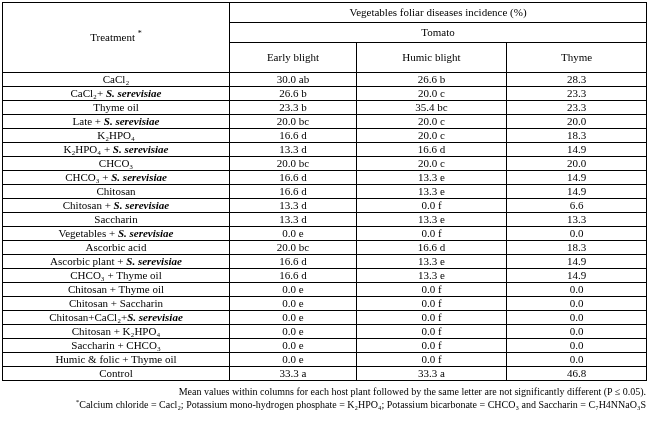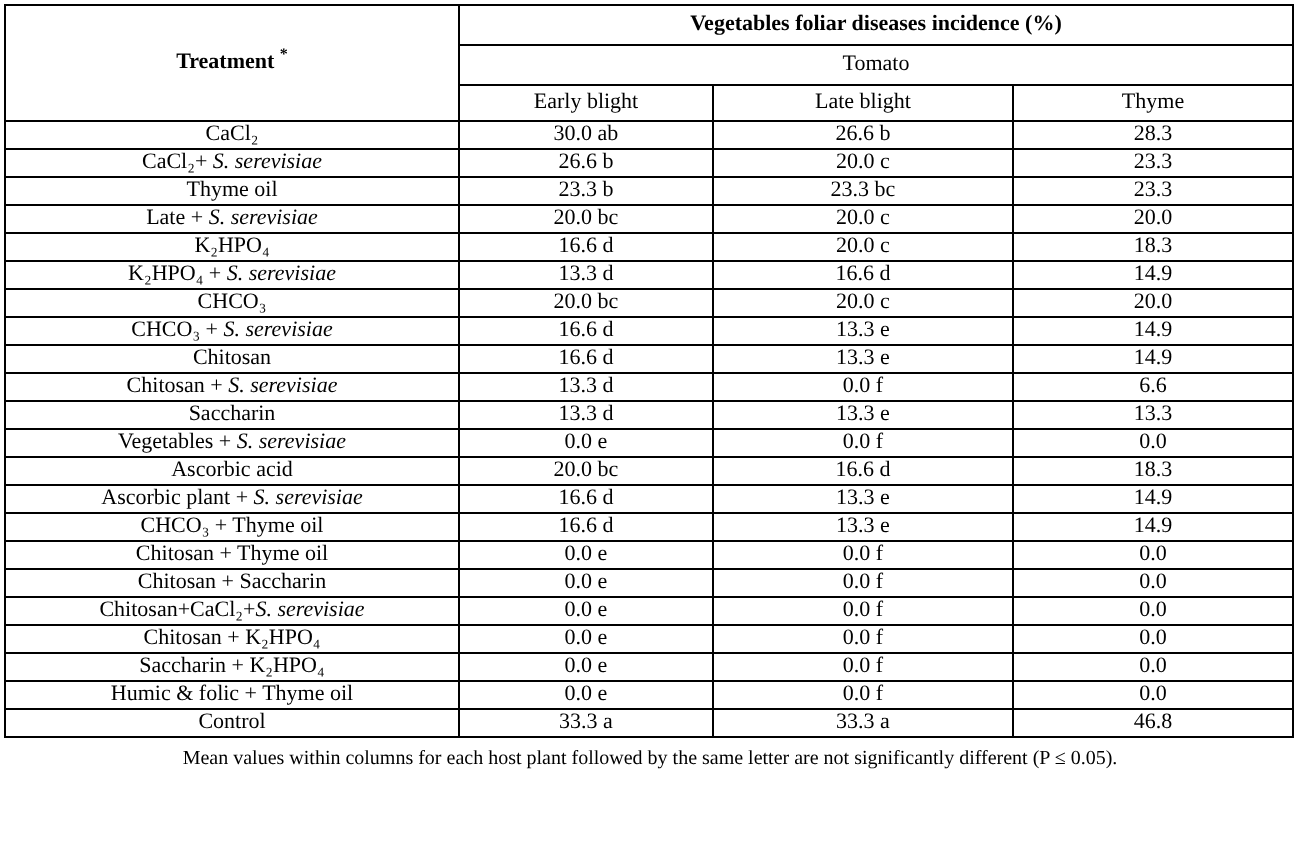--- a/index.html
+++ b/index.html
@@ -25,32 +25,32 @@
     border: 1px solid #000000;
     text-align: center;
     vertical-align: middle;
     font-weight: normal;
     font-size: 11px;
     line-height: 13px;
     padding: 0 2px;
     white-space: nowrap;
     overflow: hidden;
   }
-  thead tr.hrow1 th { height: 20px; font-weight: bold; }
+  thead tr.hrow1 th { height: 20px; }
   thead tr.hrow2 th { height: 20px; margin-top: 24px; }
-  thead tr.hrow3 th { height: 18px; }
+  thead tr.hrow3 th { height: 30px; }
   tbody td { height: 14px; }
   th sup { font-size: 8px; vertical-align: super; line-height: 0; }
-  td i, th i { font-style: italic; }
+  td i, th i { font-style: italic; font-weight: bold; }
   .footnotes {
     margin-top: 4px;
     padding-left: 2px;
     font-size: 10px;
     line-height: 13px;
-    text-align: center;
+    text-align: right;
     white-space: nowrap;
   }
   .footnotes sup { font-size: 7px; vertical-align: super; line-height: 0; }
 </style>
 </head>
 <body>
 
 <div class="page">
   <table class="incidence">
     <colgroup>
@@ -62,41 +62,41 @@
     <thead>
       <tr class="hrow1">
         <th rowspan="3"><span>Treatment</span> <sup>*</sup></th>
         <th colspan="3">Vegetables foliar diseases incidence (%)</th>
       </tr>
       <tr class="hrow2">
         <th colspan="3">Tomato</th>
       </tr>
       <tr class="hrow3">
         <th>Early blight</th>
-        <th>Late blight</th>
+        <th>Humic blight</th>
         <th>Thyme</th>
       </tr>
     </thead>
     <tbody>
         <tr>
           <td><span>CaCl₂</span></td>
           <td>30.0 ab</td>
           <td>26.6 b</td>
           <td>28.3</td>
         </tr>
         <tr>
           <td><span>CaCl₂+ </span><i>S. serevisiae</i></td>
           <td>26.6 b</td>
           <td>20.0 c</td>
           <td>23.3</td>
         </tr>
         <tr>
           <td><span>Thyme oil</span></td>
           <td>23.3 b</td>
-          <td>23.3 bc</td>
+          <td>35.4 bc</td>
           <td>23.3</td>
         </tr>
         <tr>
           <td><span>Late + </span><i>S. serevisiae</i></td>
           <td>20.0 bc</td>
           <td>20.0 c</td>
           <td>20.0</td>
         </tr>
         <tr>
           <td><span>K₂HPO₄</span></td>
@@ -182,21 +182,21 @@
           <td>0.0 f</td>
           <td>0.0</td>
         </tr>
         <tr>
           <td><span>Chitosan + K₂HPO₄</span></td>
           <td>0.0 e</td>
           <td>0.0 f</td>
           <td>0.0</td>
         </tr>
         <tr>
-          <td><span>Saccharin + K₂HPO₄</span></td>
+          <td><span>Saccharin + CHCO₃</span></td>
           <td>0.0 e</td>
           <td>0.0 f</td>
           <td>0.0</td>
         </tr>
         <tr>
           <td><span>Humic &amp; folic + Thyme oil</span></td>
           <td>0.0 e</td>
           <td>0.0 f</td>
           <td>0.0</td>
         </tr>
@@ -204,14 +204,15 @@
           <td><span>Control</span></td>
           <td>33.3 a</td>
           <td>33.3 a</td>
           <td>46.8</td>
         </tr>
       </tbody>
   </table>
 
   <div class="footnotes">
     <div>Mean values within columns for each host plant followed by the same letter are not significantly different (P ≤ 0.05).</div>
+    <div><sup>*</sup><span>Calcium chloride = Cacl₂; Potassium mono-hydrogen phosphate = K₂HPO₄; Potassium bicarbonate = CHCO₃ and Saccharin = C₇H4NNaO₃S</span></div>
   </div>
 </div>
 
 </body></html>

